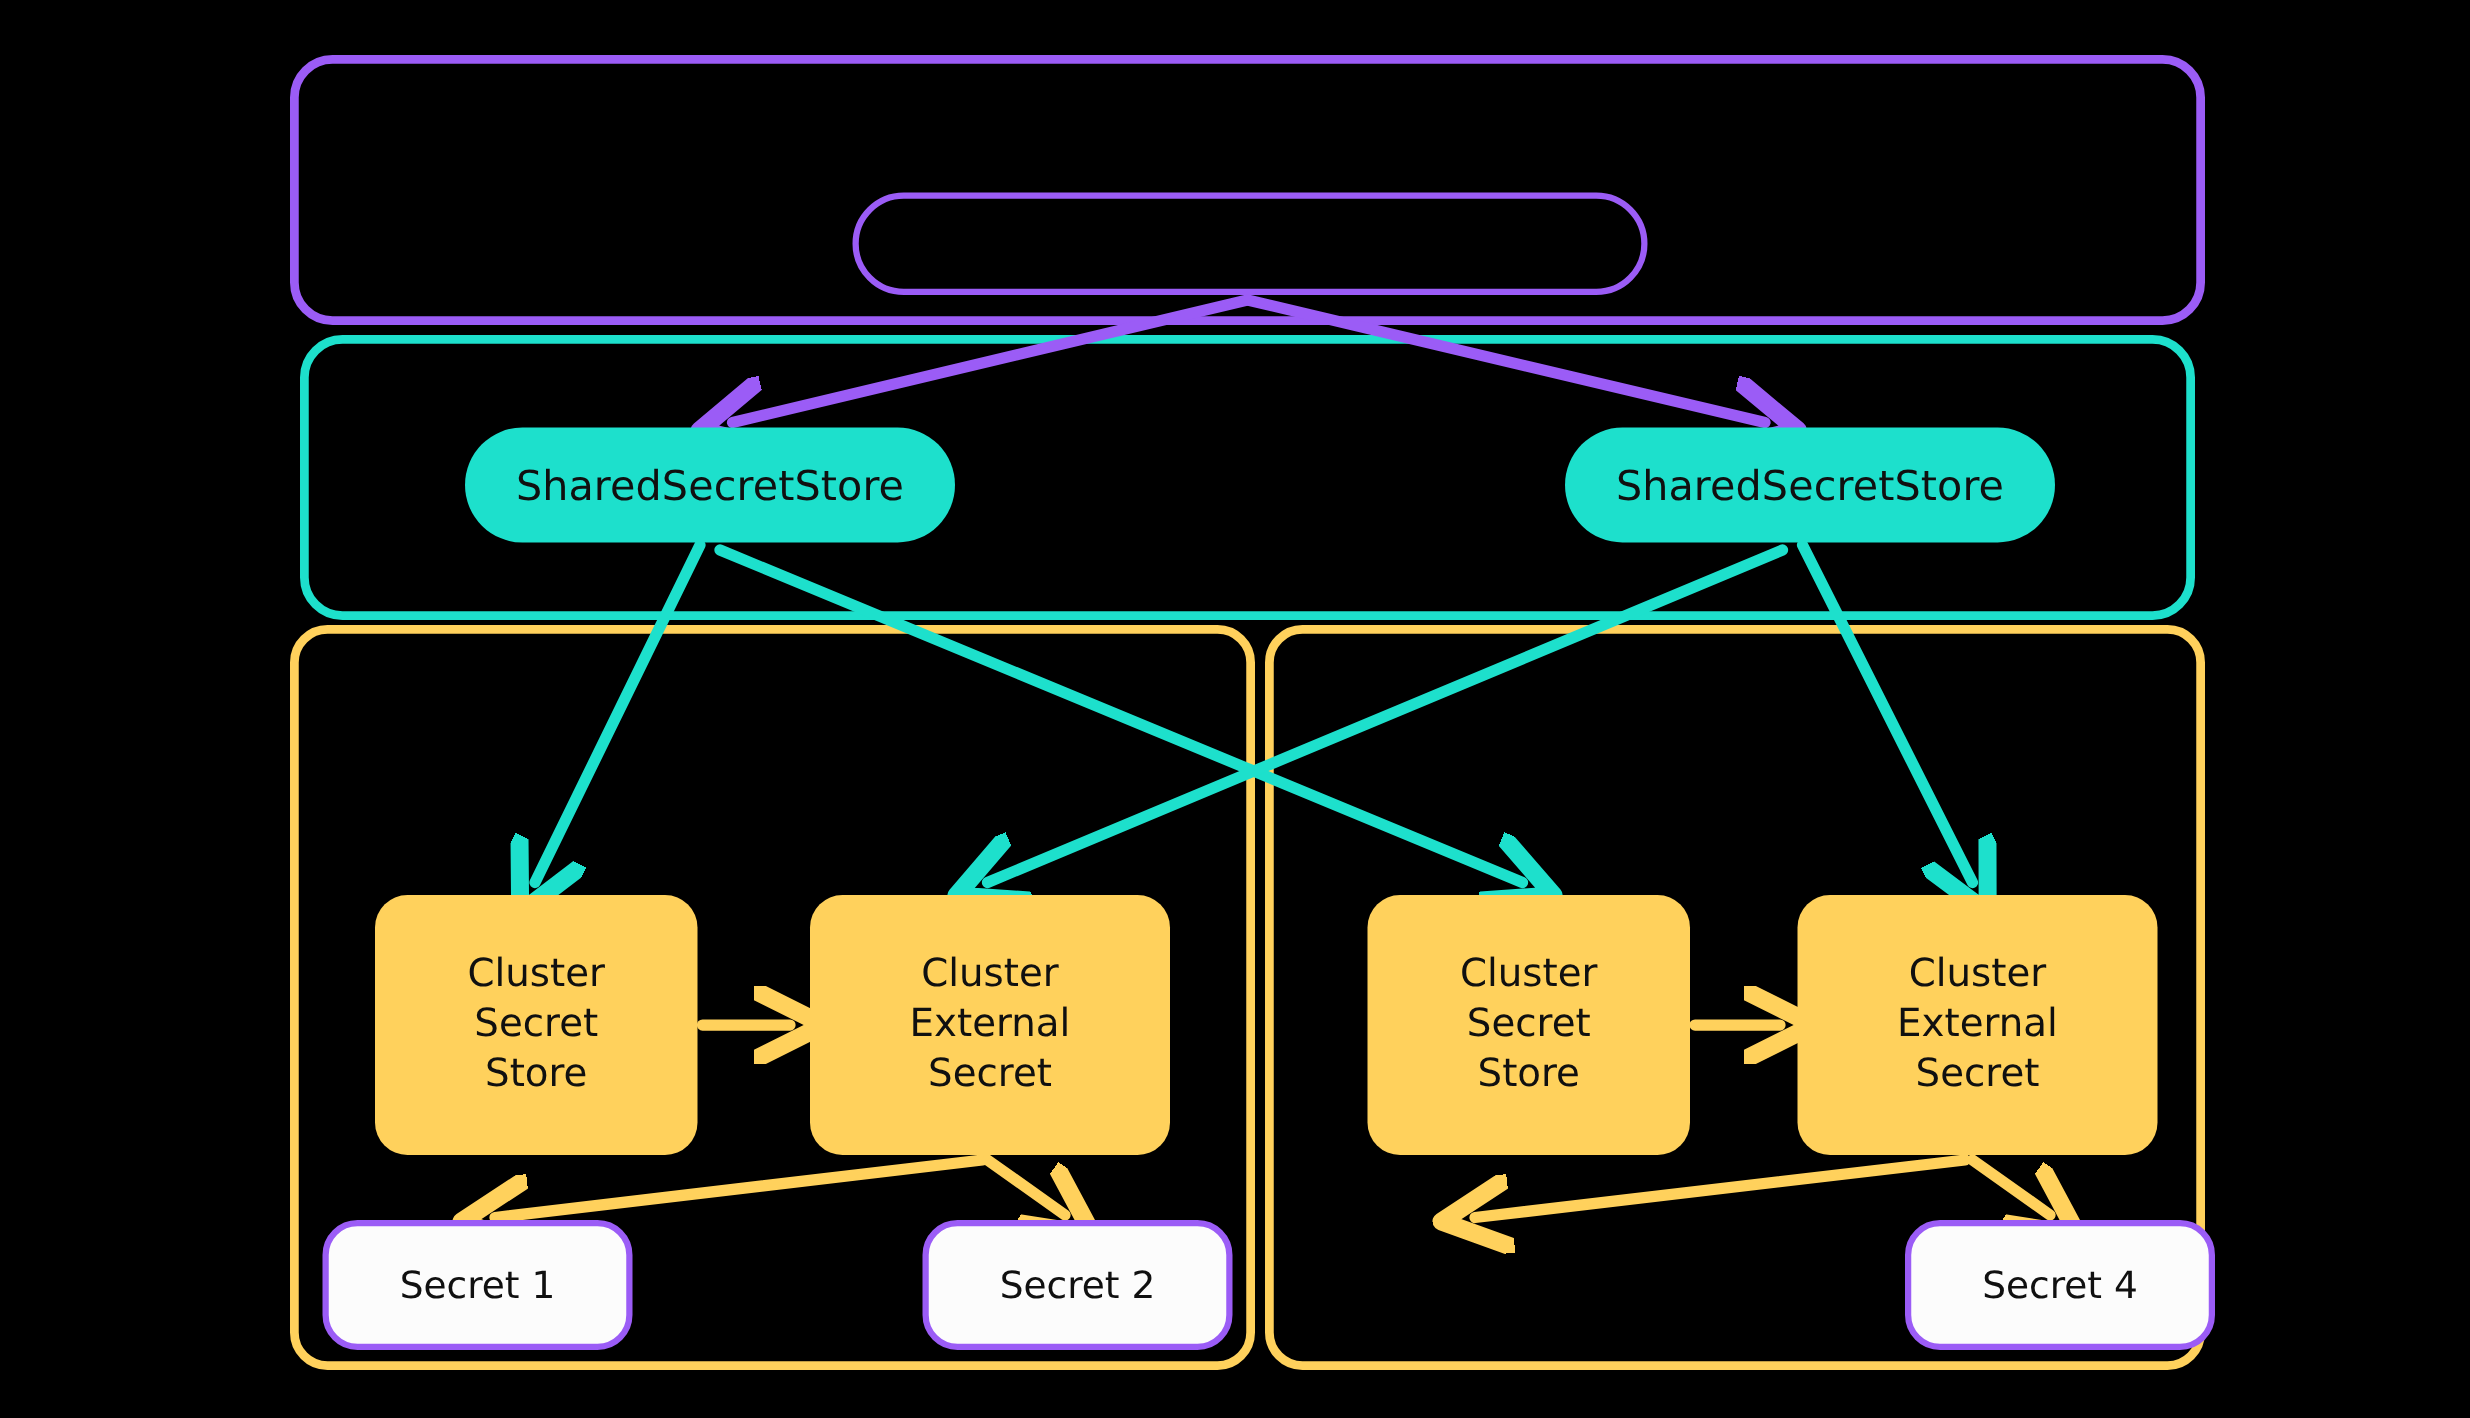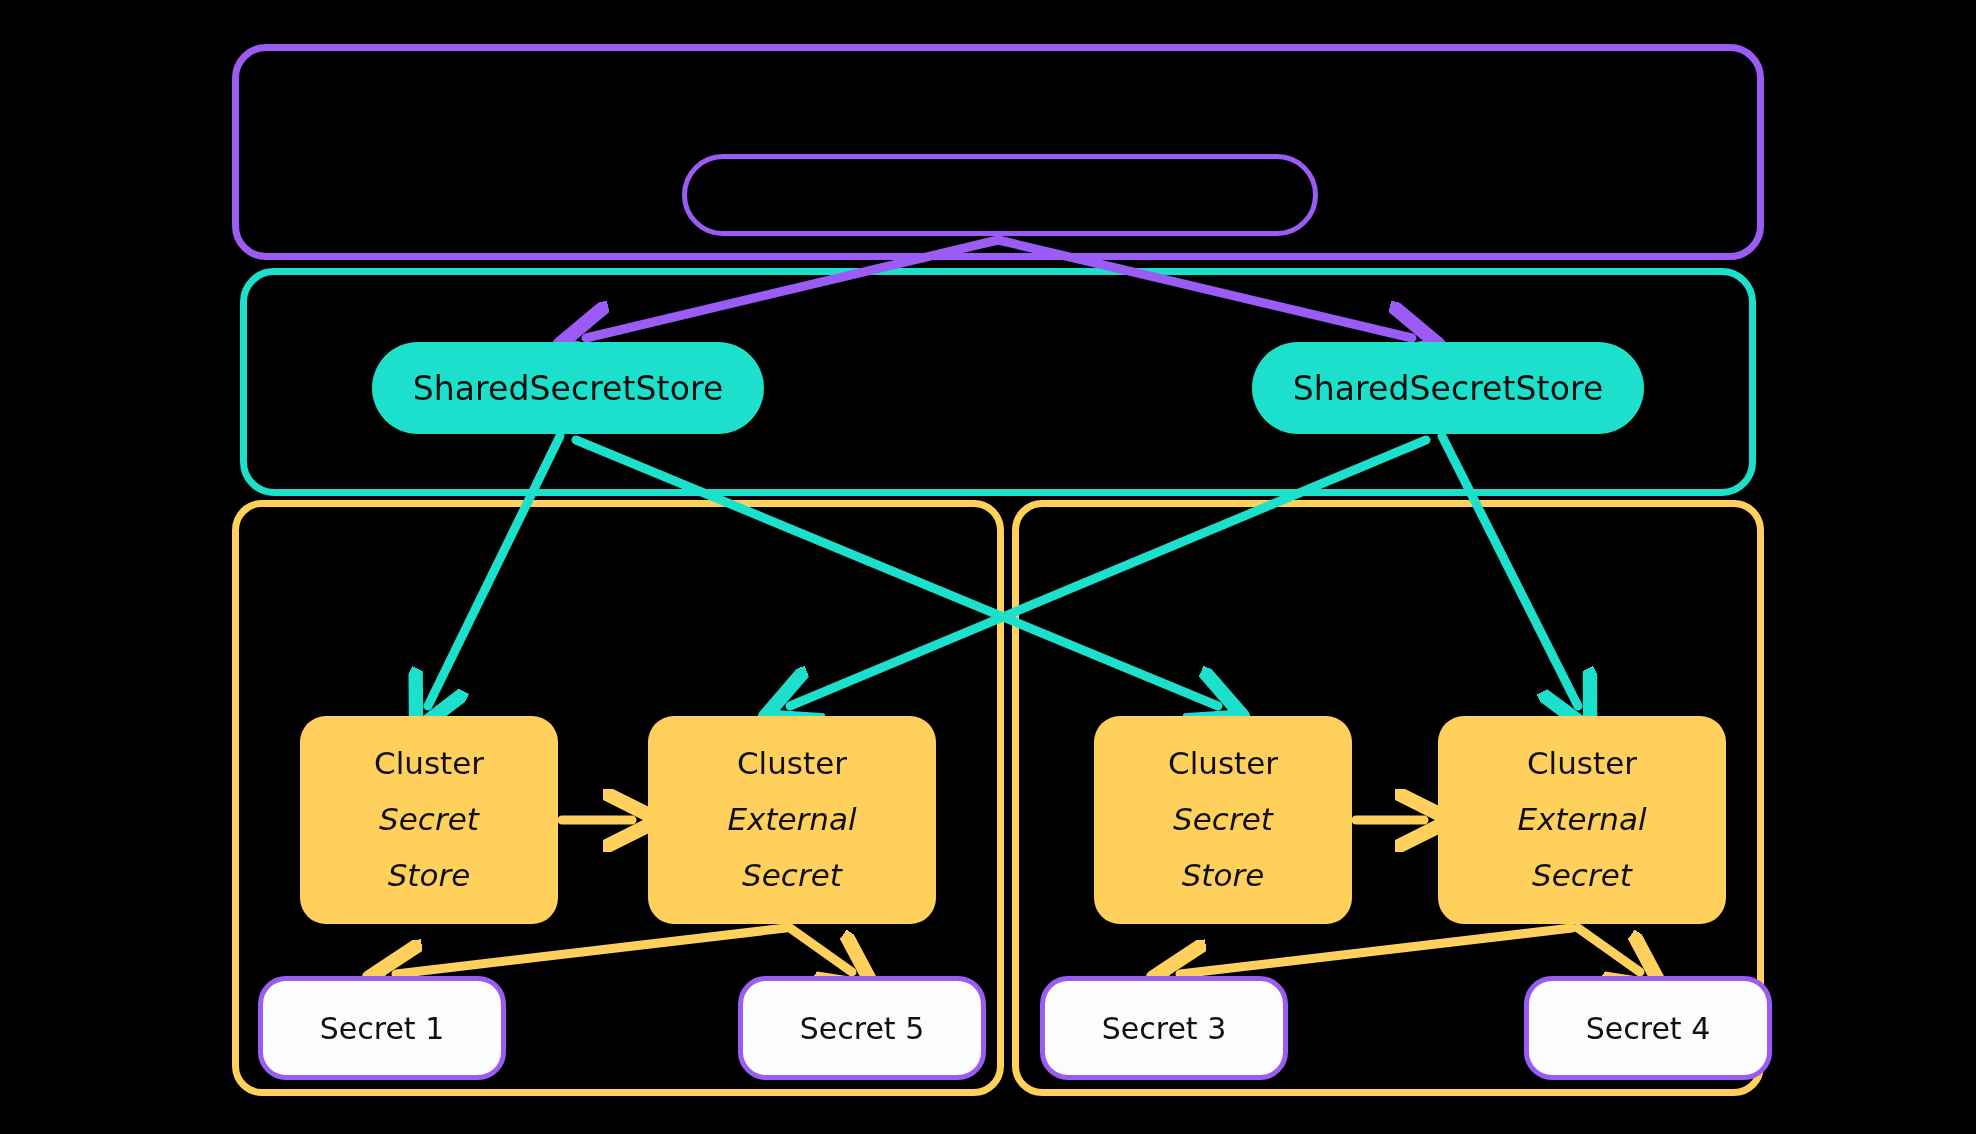--- a/index.html
+++ b/index.html
@@ -133,21 +133,21 @@
     background: #FCFCFC;
     border: 5px solid #9B5CF6;
     font-size: 30px;
   }
   .node-secret.s1 { left: 258px;  top: 976px; }
   .node-secret.s2 { left: 738px;  top: 976px; }
   .node-secret.s3 { left: 1040px; top: 976px; }
   .node-secret.s4 { left: 1524px; top: 976px; text-align: center; }
 
   .nlabel { display: block; }
-  .nlabel + .nlabel { margin-top: 16px; font-style: italic; }
+  .nlabel + .nlabel { margin-top: 0; }
 </style>
 </head>
 <body>
 
 <div id="stage">
 
   <div class="frame frame-global"></div>
   <div class="frame frame-shared"></div>
   <div class="frame frame-cluster-left"></div>
   <div class="frame frame-cluster-right"></div>
@@ -231,22 +231,19 @@
       <span class="nlabel">Cluster</span>
       <span class="nlabel">External</span>
       <span class="nlabel">Secret</span>
     </div>
   </div>
 
   <div class="node node-secret s1">
     <span>Secret 1</span>
   </div>
   <div class="node node-secret s2">
-    <span>Secret 5</span>
-  </div>
-  <div class="node node-secret s3">
-    <span>Secret 3</span>
+    <span>Secret 2</span>
   </div>
   <div class="node node-secret s4">
     <span>Secret 4</span>
   </div>
 
 </div>
 
 </body></html>

